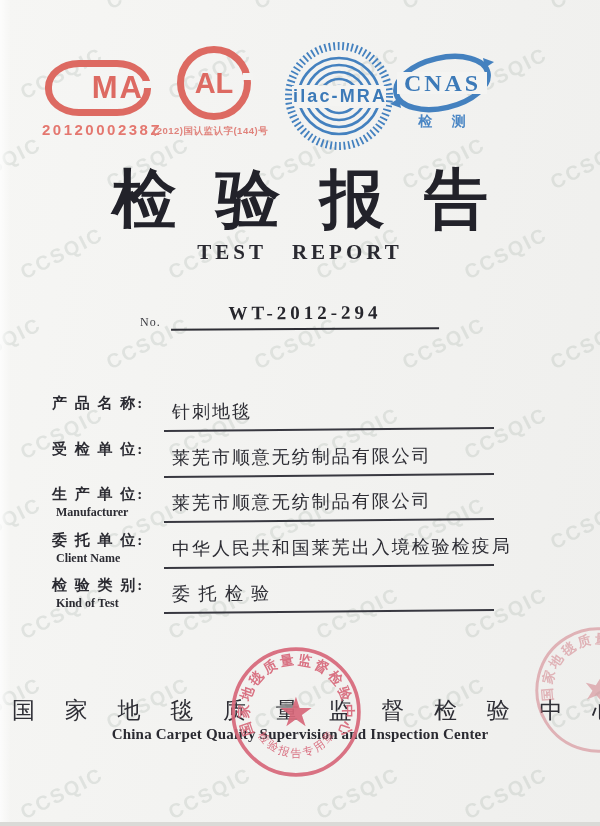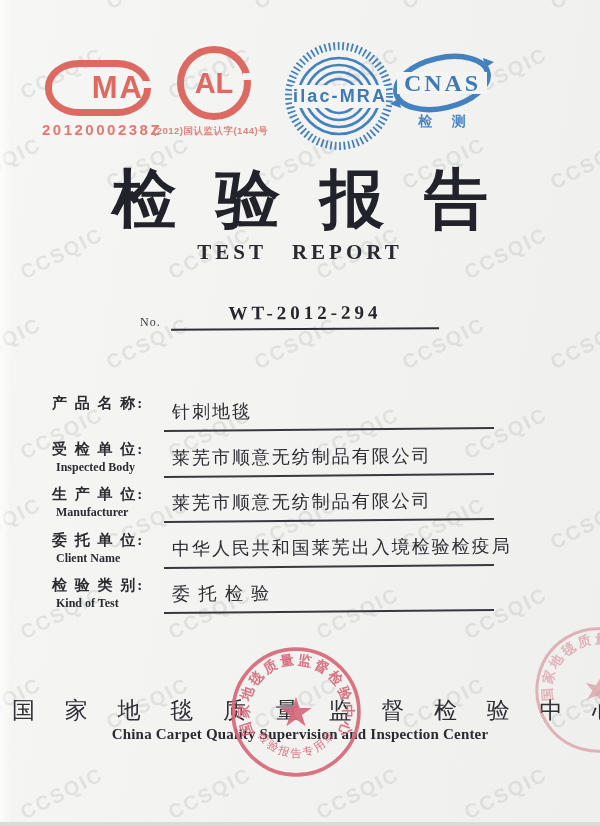--- a/index.html
+++ b/index.html
@@ -219,21 +219,20 @@
     <span class="no-value">WT-2012-294</span>
   </div>
 
   <div class="fields">
     <div class="field-row">
       <div class="label-zh">产 品 名 称:</div>
       <div class="field-value">针刺地毯</div>
     </div>
     <div class="field-row">
       <div class="label-zh">受 检 单 位:</div>
-      <div class="label-en">Inspected Body</div>
       <div class="field-value">莱芜市顺意无纺制品有限公司</div>
     </div>
     <div class="field-row">
       <div class="label-zh">生 产 单 位:</div>
       <div class="label-en">Manufacturer</div>
       <div class="field-value">莱芜市顺意无纺制品有限公司</div>
     </div>
     <div class="field-row">
       <div class="label-zh">委 托 单 位:</div>
       <div class="label-en">Client Name</div>

